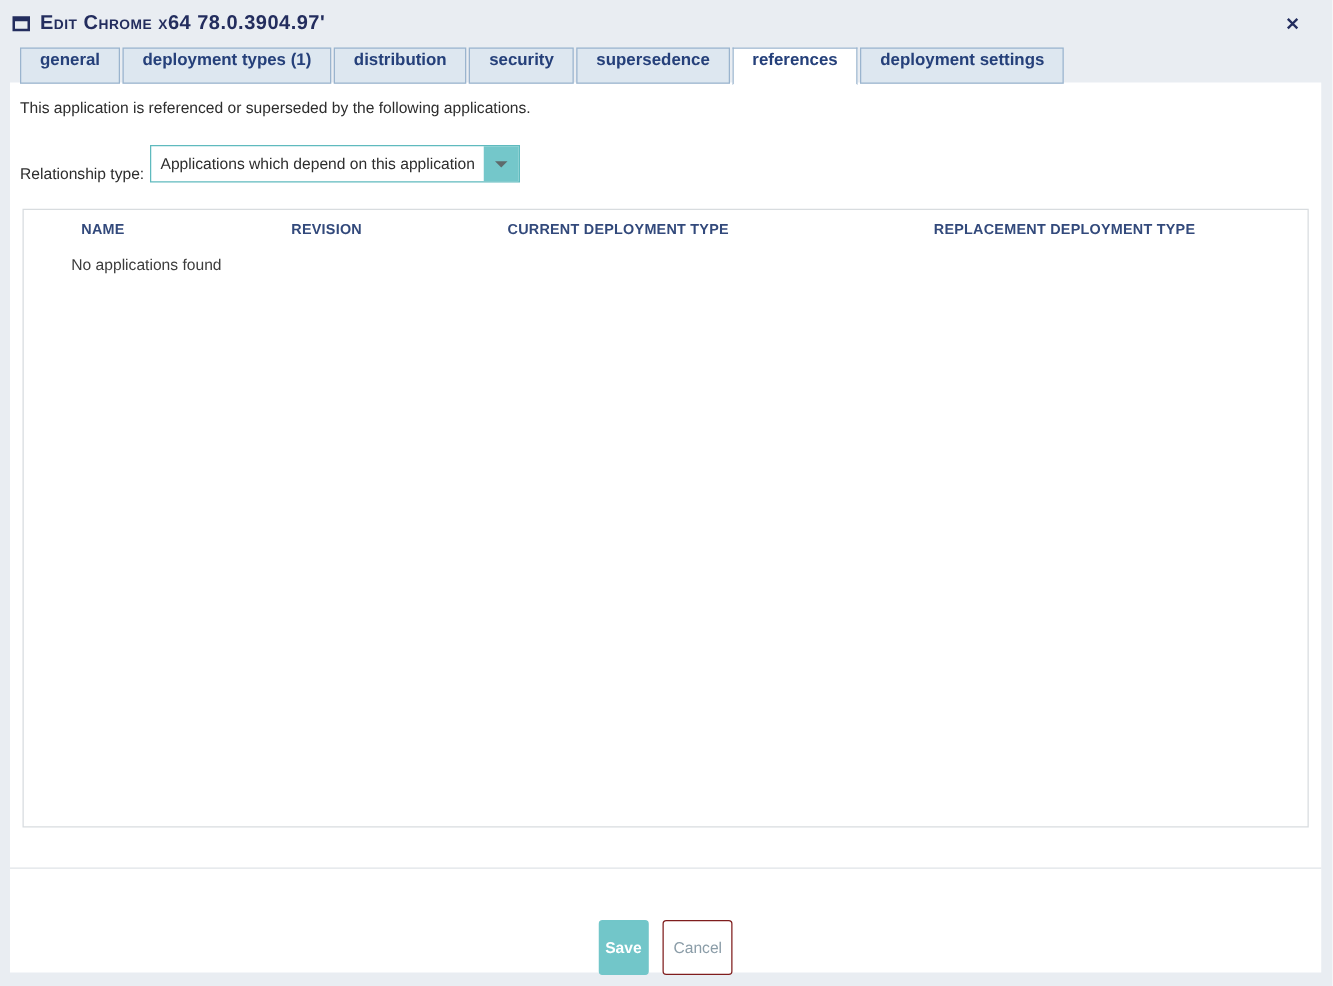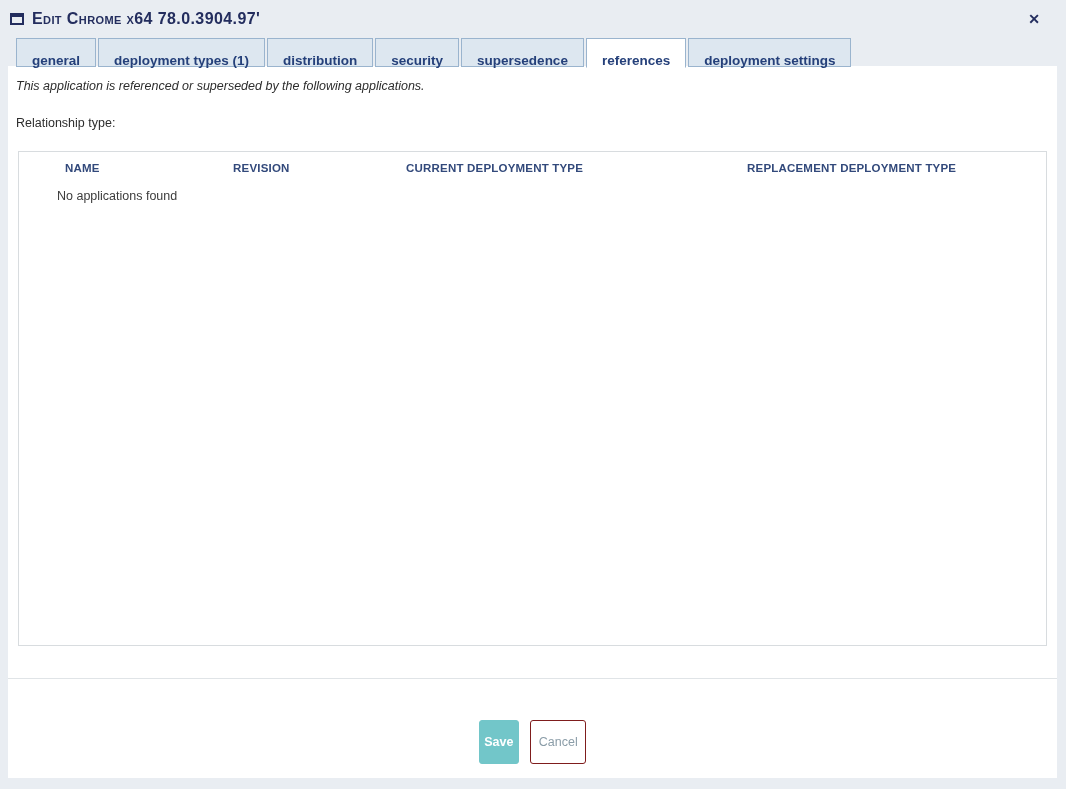--- a/index.html
+++ b/index.html
@@ -48,21 +48,21 @@
     padding-left: 16px;
     position: relative;
     z-index: 2;
   }
   .tab {
     background: #dde7f0;
     border: 1px solid #9ab4ce;
     color: #25407a;
     font-size: 13.5px;
     font-weight: 600;
-    padding: 14px 15px 6px 15px;
+    padding: 1px 15px 6px 15px;
     margin-right: 2px;
     height: 29px;
     white-space: nowrap;
     cursor: pointer;
   }
   .tab.active {
     background: #ffffff;
     border-bottom-color: #ffffff;
     height: 30px;
     position: relative;
@@ -75,21 +75,20 @@
     right: 9px;
     top: 66px;
     bottom: 11px;
     background: #ffffff;
     z-index: 1;
   }
   .desc {
     padding: 13px 0 0 8px;
     font-size: 12.5px;
     color: #2d2d2d;
-    font-style: italic;
   }
   .rel-row {
     display: flex;
     align-items: flex-end;
     margin: 23px 0 0 8px;
   }
   .rel-label {
     font-size: 12.5px;
     color: #2d2d2d;
     margin-right: 5px;
@@ -205,20 +204,26 @@
       <div class="tab active">references</div>
       <div class="tab">deployment settings</div>
     </div>
 
   <div class="panel">
 
     <p class="desc">This application is referenced or superseded by the following applications.</p>
 
     <div class="rel-row">
       <span class="rel-label">Relationship type:</span>
+      <div class="combo">
+        <span class="combo-value">Applications which depend on this application</span>
+        <span class="combo-btn">
+          <span class="arrow-down"></span>
+        </span>
+      </div>
     </div>
 
     <div class="table">
       <div class="thead" id="thead">
           <div class="th">NAME</div>
           <div class="th">REVISION</div>
           <div class="th">CURRENT DEPLOYMENT TYPE</div>
           <div class="th">REPLACEMENT DEPLOYMENT TYPE</div>
         </div>
       <div class="empty">No applications found</div>

